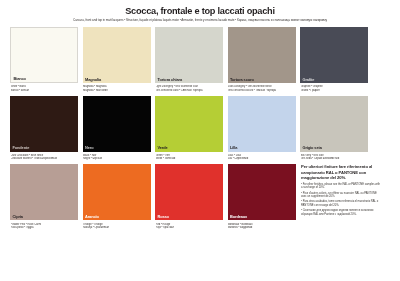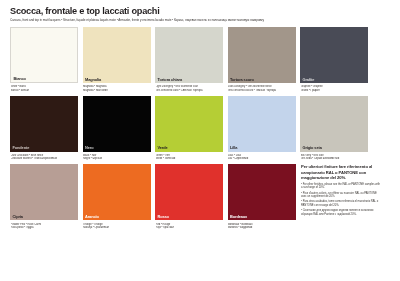--- a/index.html
+++ b/index.html
@@ -12,20 +12,21 @@
     height: 281px;
     font-family: "Liberation Sans", sans-serif;
     color: #231f20;
     overflow: hidden;
     position: relative;
   }
 
   
   .header {
     padding: 7px 10px 0 10px;
+    text-align: center;
   }
   .header-title {
     font-size: 9.2px;
     font-weight: bold;
     letter-spacing: -0.25px;
     line-height: 1;
     color: #231f20;
     white-space: nowrap;
   }
   .header-sub {

